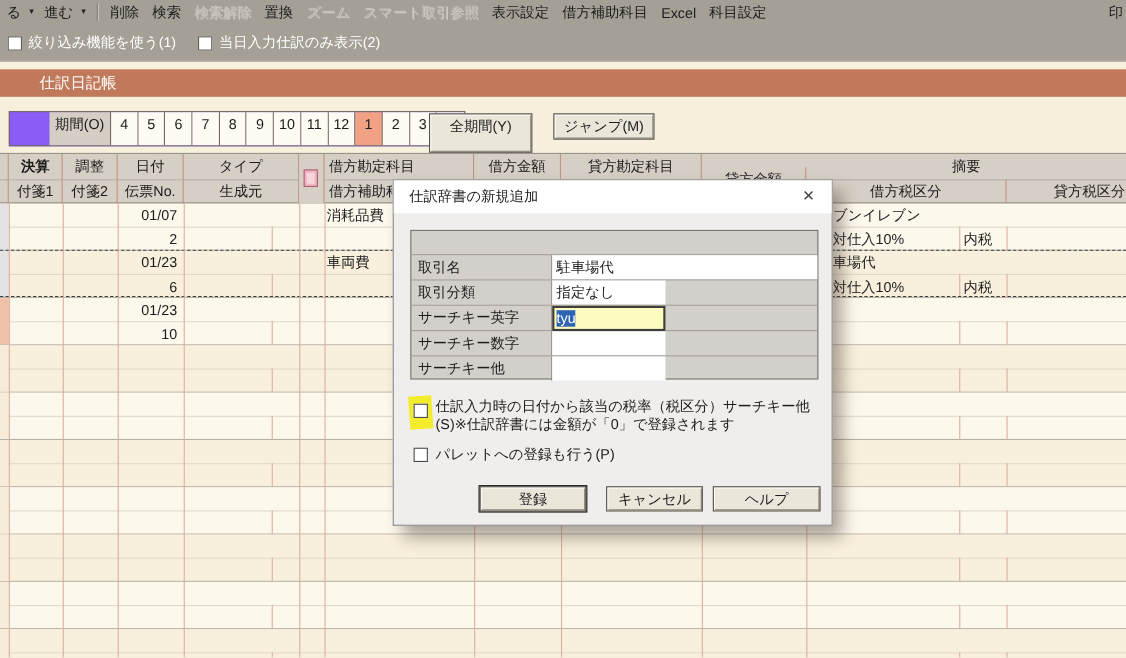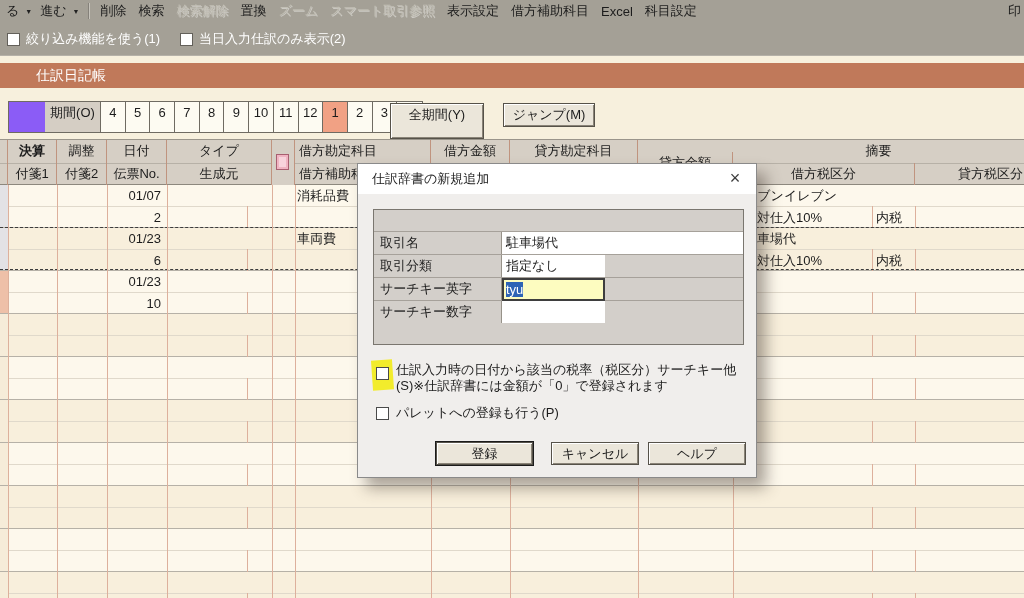--- a/index.html
+++ b/index.html
@@ -333,20 +333,24 @@
       <div class="f-val" style="left:128px; width:103px;">指定なし</div>
     </div>
     <div class="f-row" style="top:90px;">
       <div class="f-label">サーチキー数字</div>
       <div class="f-val" style="left:128px; width:103px;"></div>
     </div>
     <div class="f-row" style="top:67px;">
       <div class="f-label">サーチキー英字</div>
       <div id="fld-input"><span class="sel">tyu</span></div>
     </div>
+    <div class="f-row" style="top:113px;">
+      <div class="f-label">サーチキー他</div>
+      <div class="f-val" style="left:128px; width:103px;"></div>
+    </div>
   </div>
 
   <div class="abs" id="hl-blob" style="background: rgb(242, 236, 27);"></div>
   <div class="dlg-chk" style="left:18px; top:203px;"></div>
   <div class="dlg-txt" style="left:38px; top:198px;">仕訳入力時の日付から該当の税率（税区分）サーチキー他</div>
   <div class="dlg-txt" style="left:38px; top:214px;">(S)※仕訳辞書には金額が「0」で登録されます</div>
 
   <div class="dlg-chk" style="left:18px; top:243px;"></div>
   <div class="dlg-txt" style="left:38px; top:241px;">パレットへの登録も行う(P)</div>
 

